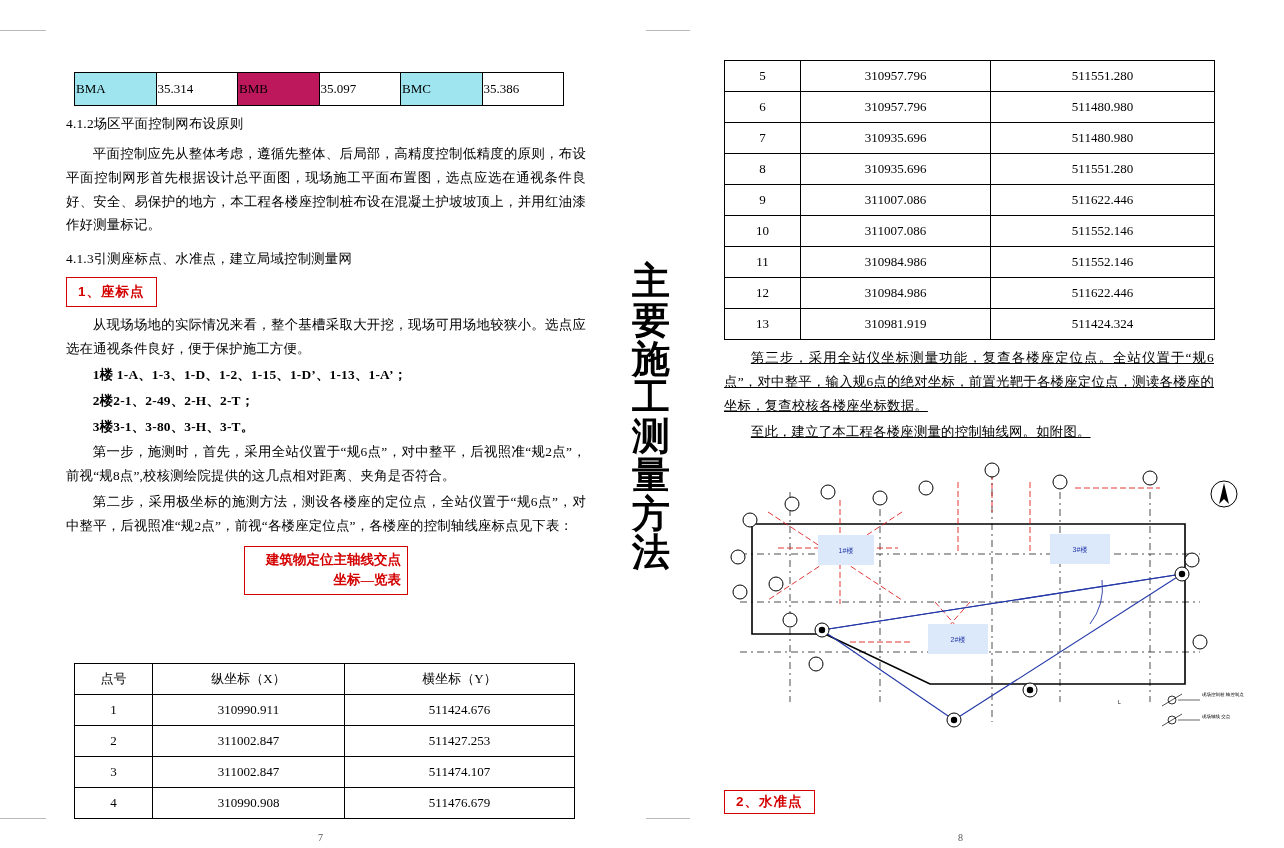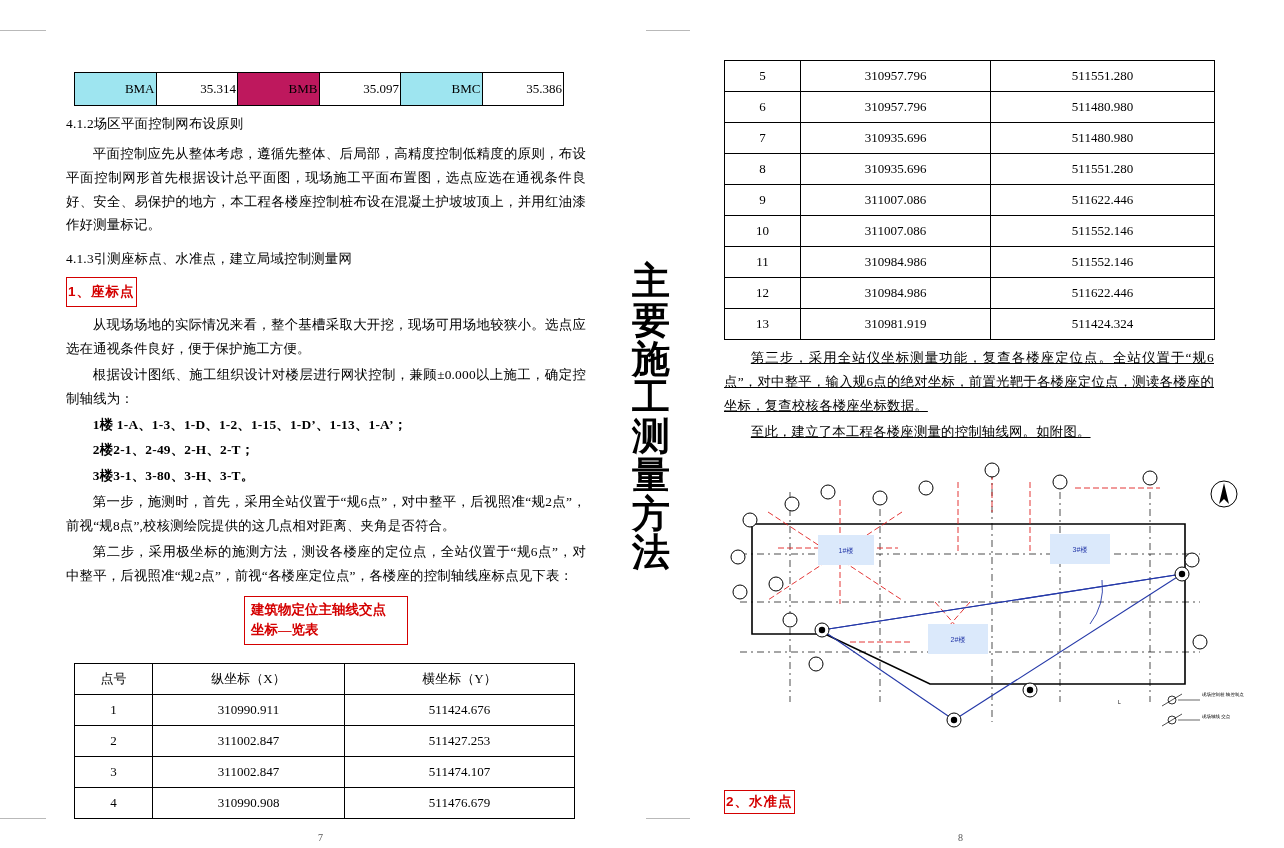--- a/index.html
+++ b/index.html
@@ -83,21 +83,21 @@
   
   table.bm {
     border-collapse: collapse;
     width: 490px;
     margin: 0 0 12px 0;
     table-layout: fixed;
   }
   table.bm td {
     border: 1px solid #000;
     height: 30px;
-    text-align: right;
+    text-align: left;
     font-size: 13px;
     font-family: "Liberation Serif", serif;
     margin-top: 32px;
   }
   td.cyan { background: #9ee5f0; }
   td.green { background: #be185d; }
 
   
   table.coord {
     border-collapse: collapse;
@@ -120,32 +120,32 @@
   #right-coord-table col.c2 { width: 190px; }
   #right-coord-table col.c3 { width: 224px; }
 
   
   .red-box {
     display: inline-block;
     border: 1.5px solid #d40000;
     color: #d40000;
     font-weight: bold;
     font-size: 13.5px;
-    padding: 2px 1px;
+    padding: 2px 11px;
     letter-spacing: 1px;
     font-family: "Liberation Sans", sans-serif;
   }
   .red-box-center {
     display: block;
     border: 1.5px solid #d40000;
     color: #d40000;
     font-weight: bold;
     font-size: 13.5px;
     padding: 3px 6px 4px 6px;
-    text-align: left;
+    text-align: right;
     width: 150px;
     margin: 8px auto 6px auto;
     line-height: 1.5;
     font-family: Liberation Serif, serif;
   }
 
   
   #spine-title {
     position: absolute;
     left: 622px;
@@ -210,21 +210,20 @@
   <div class="content-left" style="top:112px;">
     <p class="head" style="margin-top:0;">4.1.2场区平面控制网布设原则</p>
     <p class="body">平面控制应先从整体考虑，遵循先整体、后局部，高精度控制低精度的原则，布设平面控制网形首先根据设计总平面图，现场施工平面布置图，选点应选在通视条件良好、安全、易保护的地方，本工程各楼座控制桩布设在混凝土护坡坡顶上，并用红油漆作好测量标记。</p>
     <p class="head">4.1.3引测座标点、水准点，建立局域控制测量网</p>
 
     <div style="margin:6px 0 6px 0;">
       <span class="red-box">1、座标点</span>
     </div>
 
     <p class="body">从现场场地的实际情况来看，整个基槽采取大开挖，现场可用场地较狭小。选点应选在通视条件良好，便于保护施工方便。</p>
-    <p class="body">根据设计图纸、施工组织设计对楼层进行网状控制，兼顾±0.000以上施工，确定控制轴线为：</p>
     <p class="indent1">1楼 1-A、1-3、1-D、1-2、1-15、1-D’、1-13、1-A’；</p>
     <p class="indent1">2楼2-1、2-49、2-H、2-T；</p>
     <p class="indent1">3楼3-1、3-80、3-H、3-T。</p>
     <p class="body">第一步，施测时，首先，采用全站仪置于“规6点”，对中整平，后视照准“规2点”，前视“规8点”,校核测绘院提供的这几点相对距离、夹角是否符合。</p>
     <p class="body">第二步，采用极坐标的施测方法，测设各楼座的定位点，全站仪置于“规6点”，对中整平，后视照准“规2点”，前视“各楼座定位点”，各楼座的控制轴线座标点见下表：</p>
 
     <div class="red-box-center">
       <span>建筑物定位主轴线交点</span>
       <span>坐标—览表</span>
     </div>

